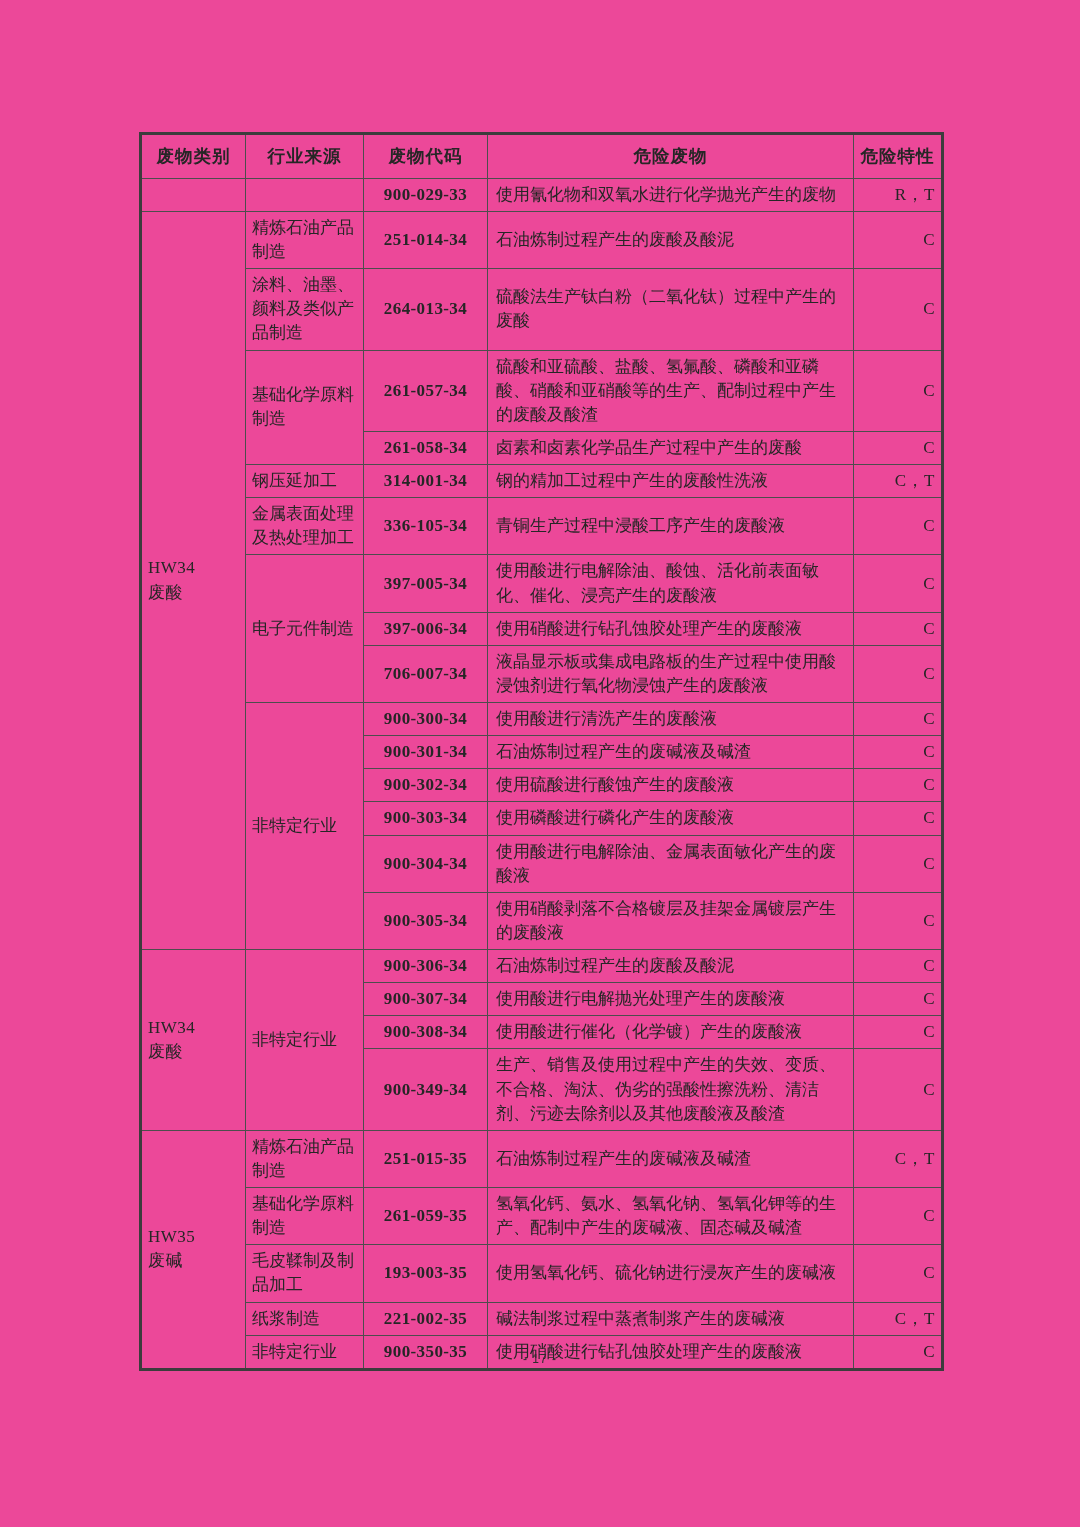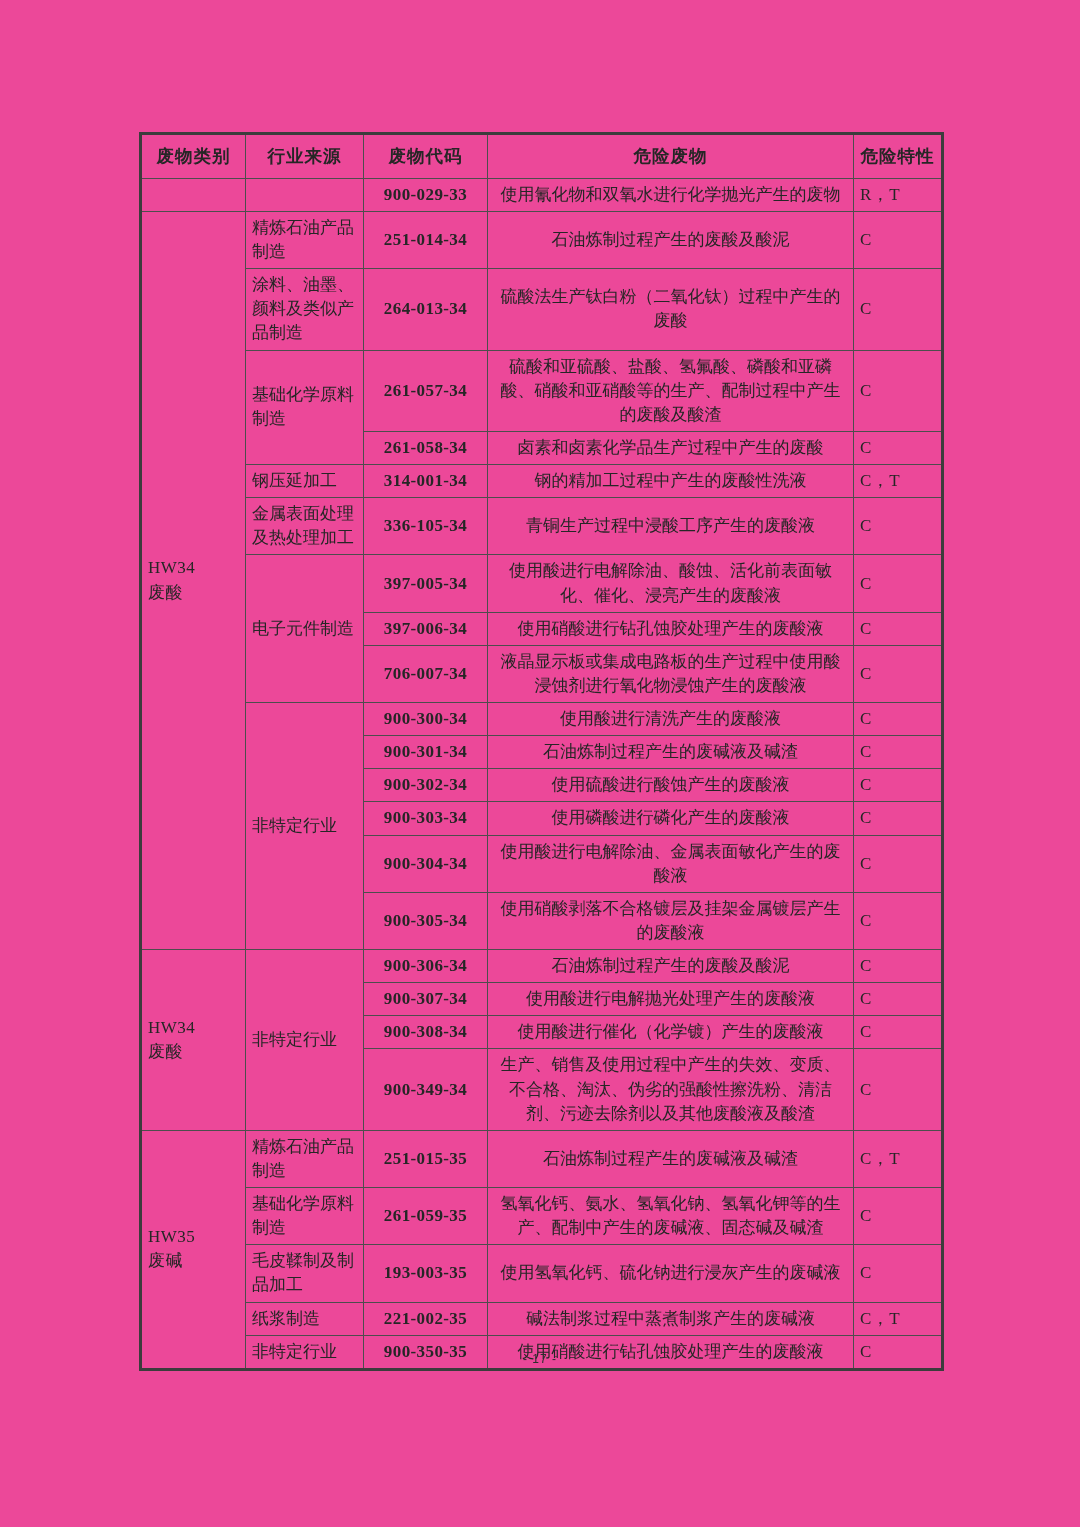--- a/index.html
+++ b/index.html
@@ -53,25 +53,25 @@
   td.ind {
     padding: 4px 6px;
   }
   td.code {
     text-align: center;
     letter-spacing: 0.4px;
     padding: 4px 2px;
     font-weight: bold;
   }
   td.desc {
-    text-align: center;
+    text-align: left;
     padding: 4px 8px;
   }
   td.haz {
-    text-align: left;
+    text-align: right;
     letter-spacing: 0.5px;
     font-family: Liberation Serif, serif;
   }
   .page-number {
     position: absolute;
     left: 0;
     top: 1352px;
     width: 100%;
     text-align: center;
     font-size: 12px;

